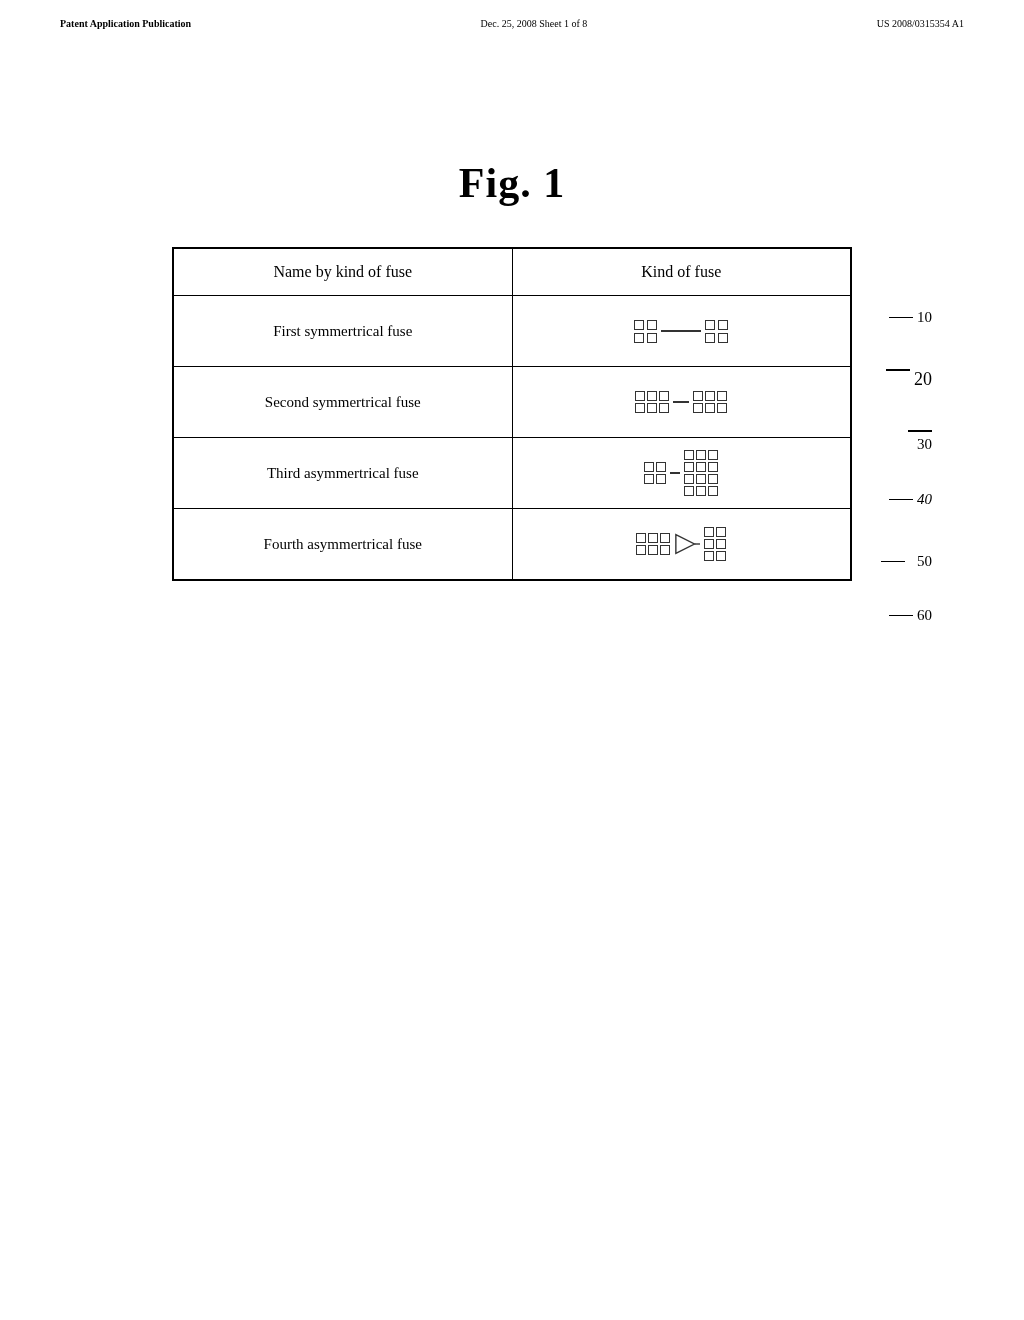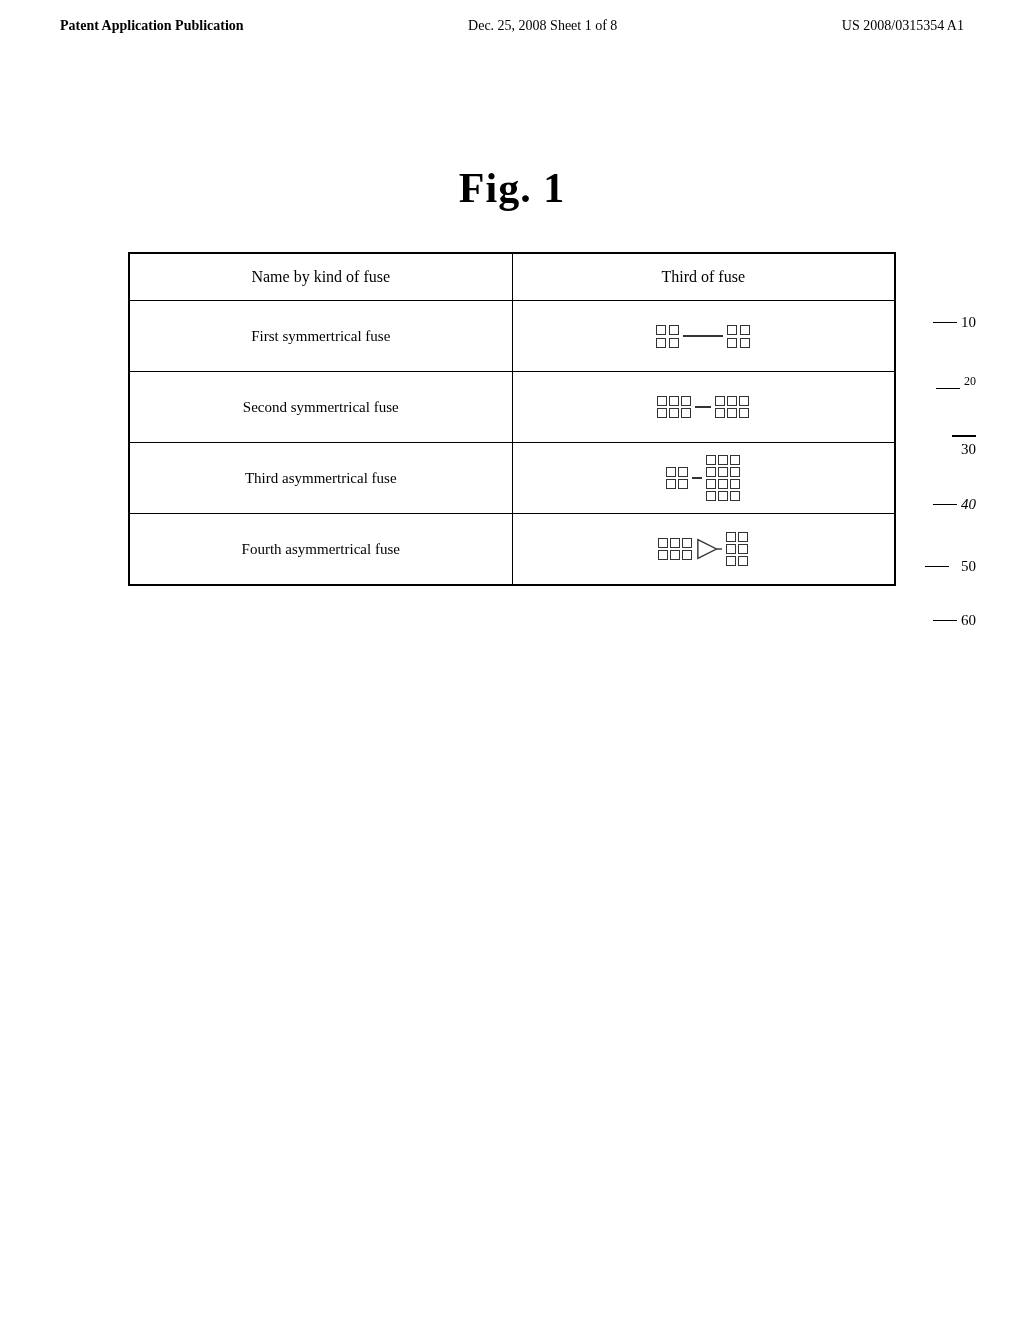--- a/index.html
+++ b/index.html
@@ -16,21 +16,21 @@
       color: #000000;
       position: relative;
       overflow: hidden;
     }
 
     .header {
       display: flex;
       justify-content: space-between;
       align-items: center;
       padding: 18px 60px 10px 60px;
-      font-size: 14px;
+      font-size: 10px;
       font-style: italic;
     }
 
     .header-left {
       font-weight: bold;
       font-style: normal;
     }
 
     .header-center {
       font-style: normal;
@@ -44,21 +44,21 @@
       text-align: center;
       font-size: 42px;
       font-weight: bold;
       margin-top: 120px;
       margin-bottom: 40px;
       letter-spacing: 1px;
     }
 
     .table-container {
       margin: 16px auto;
-      width: 768px;
+      width: 680px;
       position: relative;
     }
 
     table {
       border-collapse: collapse;
       width: 100%;
       border: 2px solid #000;
     }
 
     th, td {
@@ -125,21 +125,21 @@
   <span class="header-right">US 2008/0315354 A1</span>
 </div>
 
 <div class="figure-title">Fig. 1</div>
 
 <div class="table-container">
   <table>
     <thead>
       <tr>
         <th>Name by kind of fuse</th>
-        <th>Third of fuse</th>
+        <th>Kind of fuse</th>
       </tr>
     </thead>
     <tbody>
 
       <tr style="position:relative;">
         <td class="name-col">First symmertrical fuse</td>
         <td class="fuse-col">
 
           <div class="fuse-diagram">
             <div class="grid-2x2">
@@ -249,21 +249,21 @@
       </tr>
     </tbody>
   </table>
 
   <div style="position:absolute; right:-80px; top:0; bottom:0; pointer-events:none;">
 
     <div style="position:absolute; top:62px; right:0; display:flex; align-items:center; gap:4px; font-size:15px;">
       <span style="display:inline-block;width:24px;height:1.5px;background:#000;vertical-align:middle;"></span>
       <span>10</span>
     </div>
-    <div style="position:absolute; top:122px; right:0; display:flex; align-items:flex-end; gap:4px; font-size:12px;">
+    <div style="position:absolute; top:122px; right:0; display:flex; align-items:flex-start; gap:4px; font-size:18px;">
       <span style="display:inline-block;width:24px;height:1.5px;background:#000;vertical-align:middle;"></span>
       <span>20</span>
     </div>
     <div style="position:absolute; top:183px; right:0; display:flex; align-items:flex-end; gap:4px; font-size:15px;flex-direction:column;">
       <span style="display:inline-block;width:24px;height:1.5px;background:#000;vertical-align:middle;"></span>
       <span>30</span>
     </div>
     <div style="position:absolute; top:244px; right:0; display:flex; align-items:center; gap:4px; font-size:15px;font-style:italic;">
       <span style="display:inline-block;width:24px;height:1.5px;background:#000;vertical-align:middle;"></span>
       <span>40</span>

